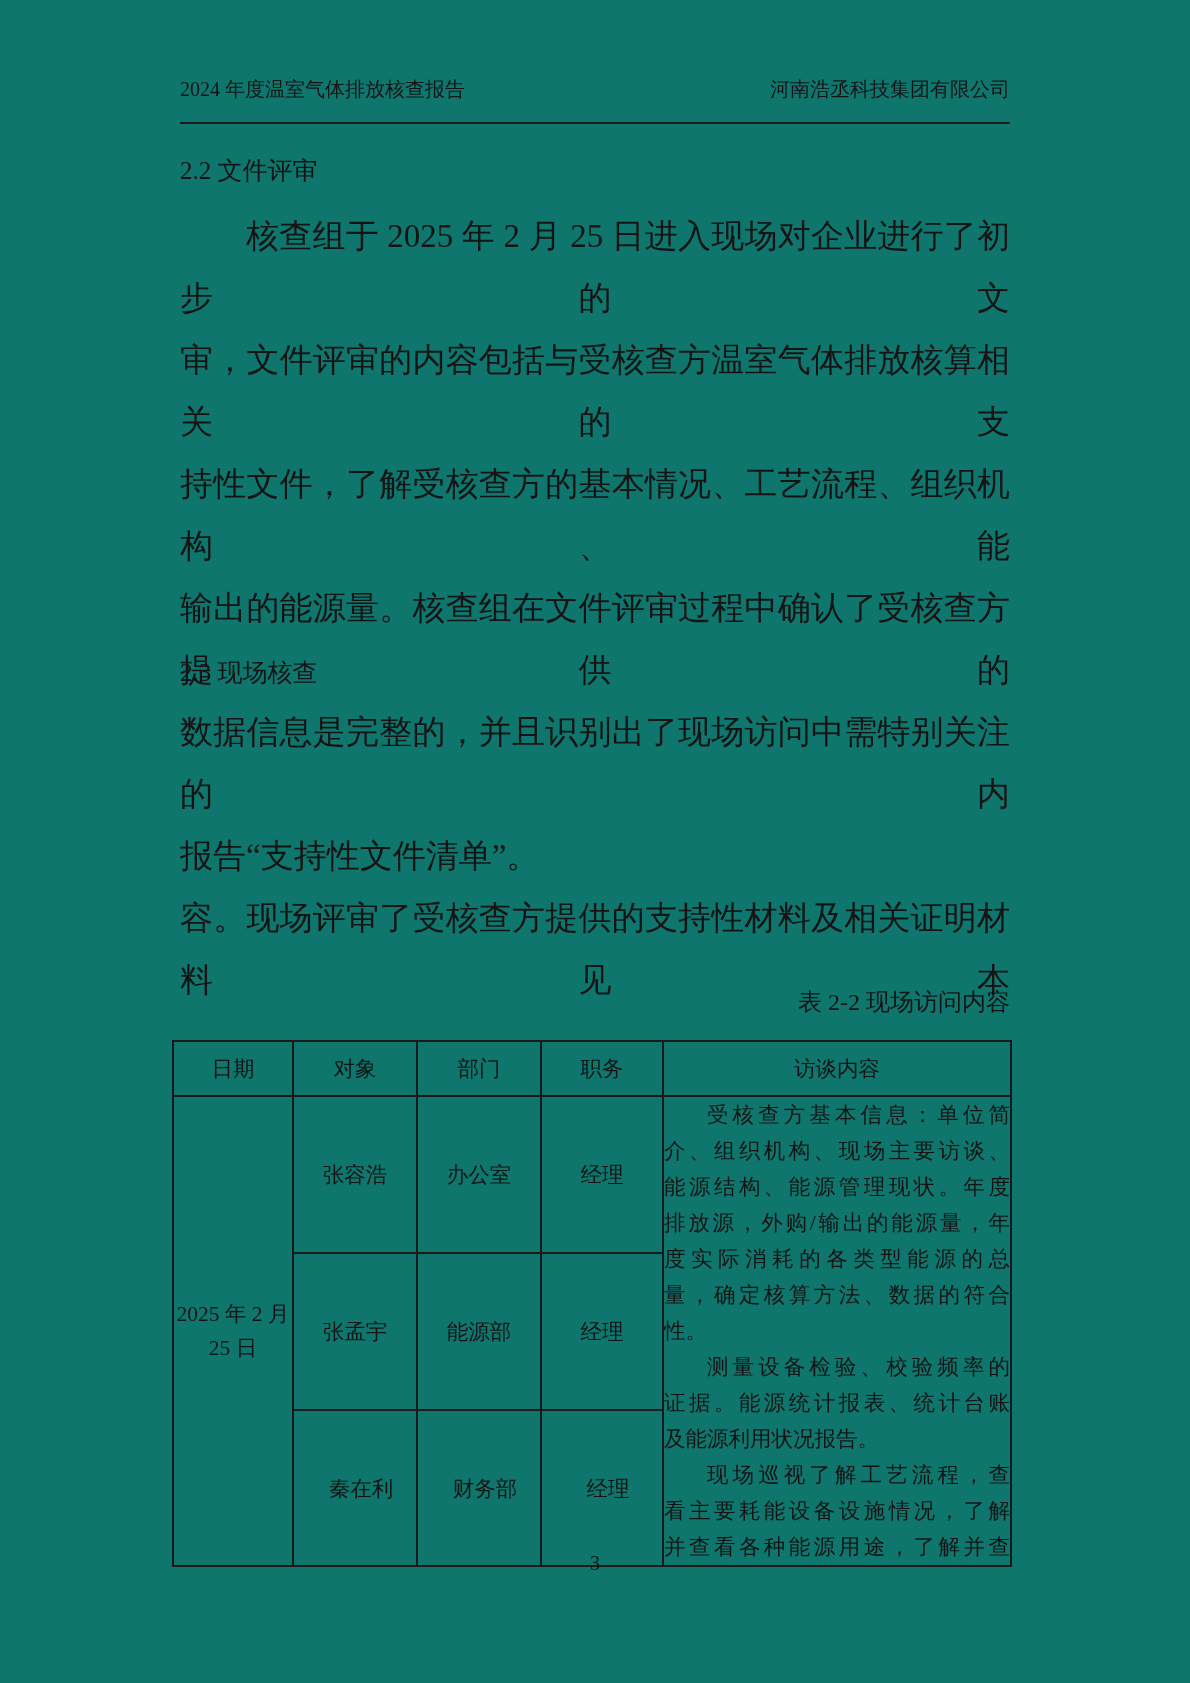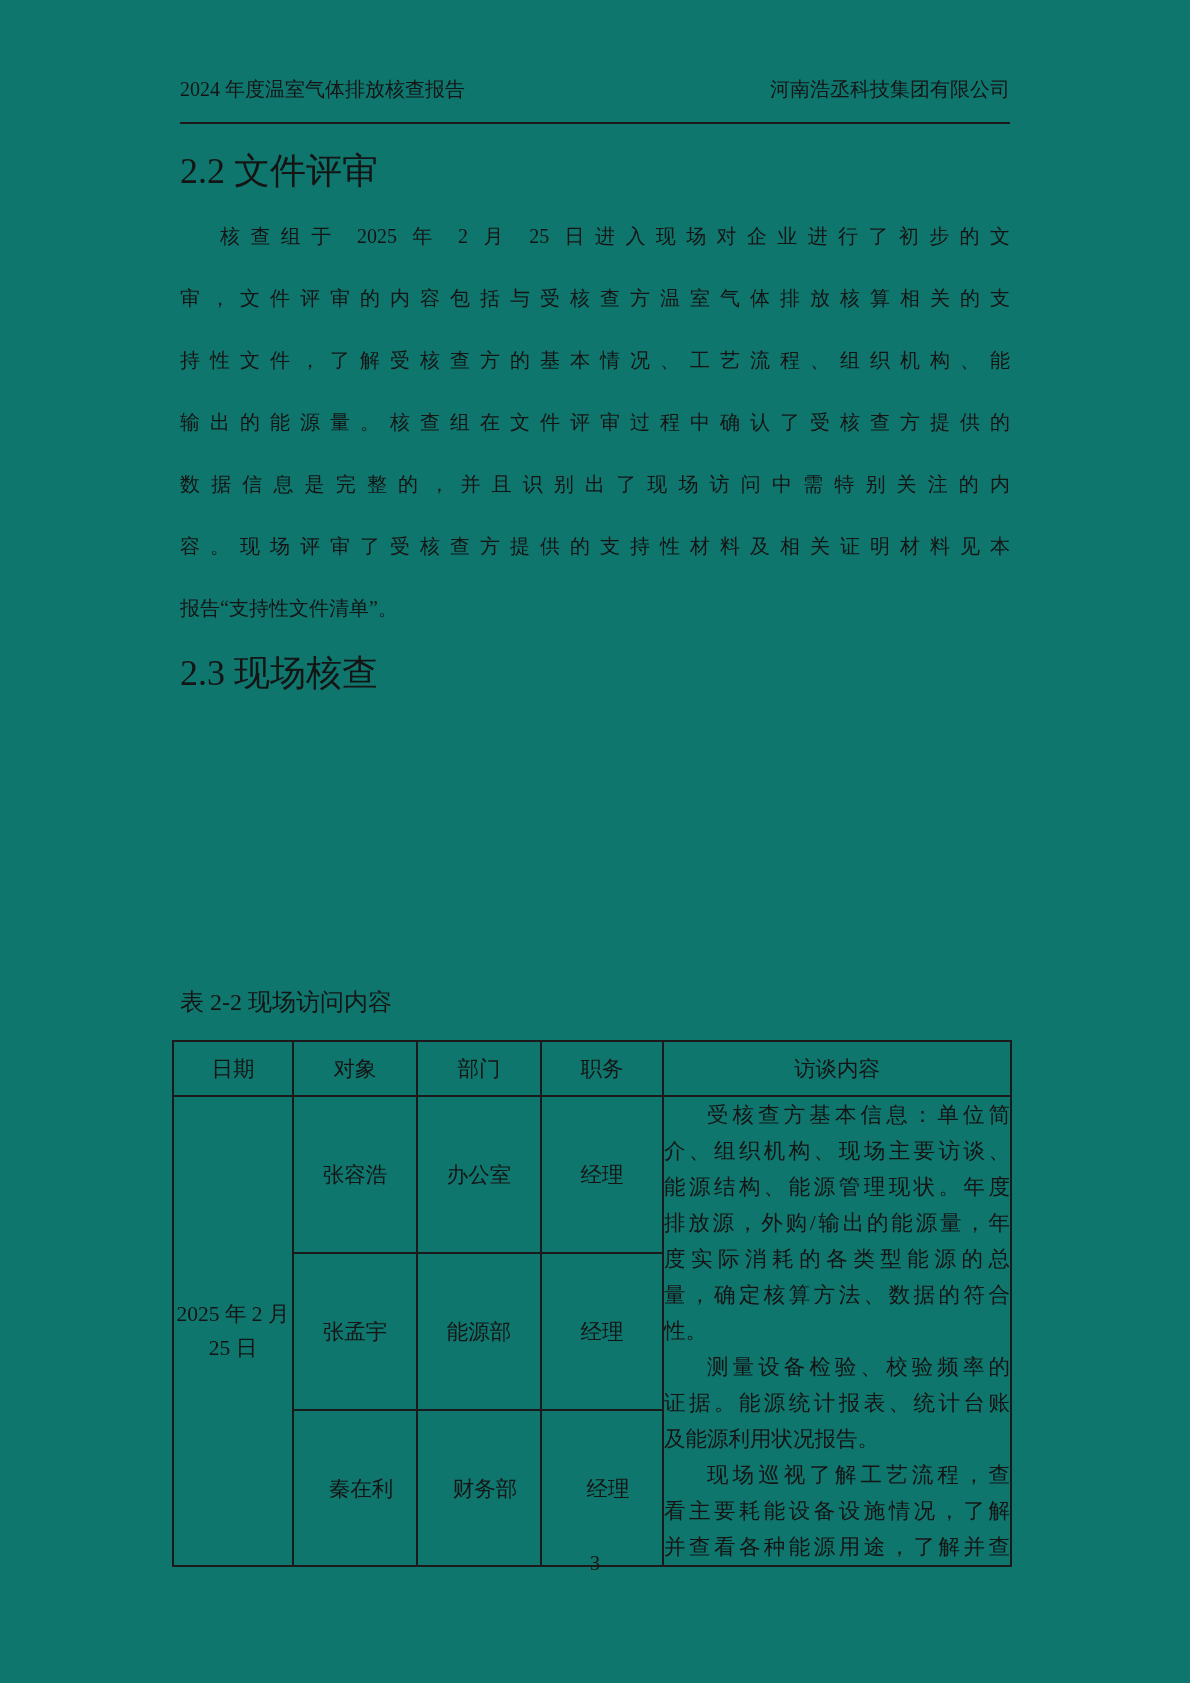--- a/index.html
+++ b/index.html
@@ -18,37 +18,37 @@
     display:flex;justify-content:space-between;align-items:baseline;
     font-size:20px;line-height:26px;white-space:nowrap;
   }
   .head-rule{
     position:absolute;left:180px;top:122px;width:830px;
     border-top:2px solid #1a1a1a;height:0;
   }
   
   .sec-heading{
     position:absolute;left:180px;width:830px;
-    font-size:36px;line-height:42px;
+    font-size:25px;line-height:42px;
   }
   .h22{top:150px;}
   .h23{top:652px;}
   .para{
     position:absolute;left:180px;width:830px;
-    font-size:20px;line-height:62px;
+    font-size:33px;line-height:62px;
   }
   .p22{top:205px;}
   .p23{top:716px;}
   .tline{text-align:justify;text-align-last:justify;}
   .tline.first{text-indent:2em;}
   .tline.lastline{text-align-last:left;}
   
   .tbl-caption{
     position:absolute;left:180px;top:982px;width:830px;
-    text-align:left;font-size:24px;line-height:40px;
+    text-align:right;font-size:24px;line-height:40px;
   }
   table.visit{
     position:absolute;left:172px;top:1040px;
     border-collapse:collapse;table-layout:fixed;
     width:838px;
     border-radius:21px;
   }
   table.visit th,table.visit td{
     border:2px solid #1a1a1a;
     font-weight:normal;
@@ -83,22 +83,22 @@
   </div>
   <div class="head-rule"></div>
 
   <div class="sec-heading h22">2.2 文件评审</div>
   <div class="para p22">
       <div class="tline first">核查组于 2025 年 2 月 25 日进入现场对企业进行了初步的文</div>
       <div class="tline">审，文件评审的内容包括与受核查方温室气体排放核算相关的支</div>
       <div class="tline">持性文件，了解受核查方的基本情况、工艺流程、组织机构、能</div>
       <div class="tline">输出的能源量。核查组在文件评审过程中确认了受核查方提供的</div>
       <div class="tline">数据信息是完整的，并且识别出了现场访问中需特别关注的内</div>
+      <div class="tline lastline">报告“支持性文件清单”。</div>
       <div class="tline">容。现场评审了受核查方提供的支持性材料及相关证明材料见本</div>
-      <div class="tline lastline">报告“支持性文件清单”。</div>
     </div>
 
   <div class="sec-heading h23">2.3 现场核查</div>
 
   <div class="tbl-caption">表 2-2 现场访问内容</div>
 
   <table class="visit">
     <colgroup>
       <col style="width:120px">
         <col style="width:124px">

